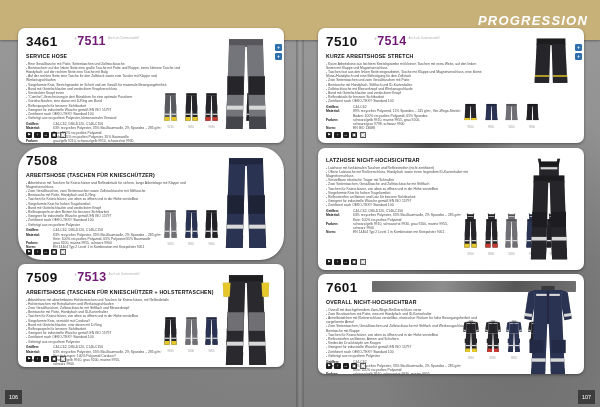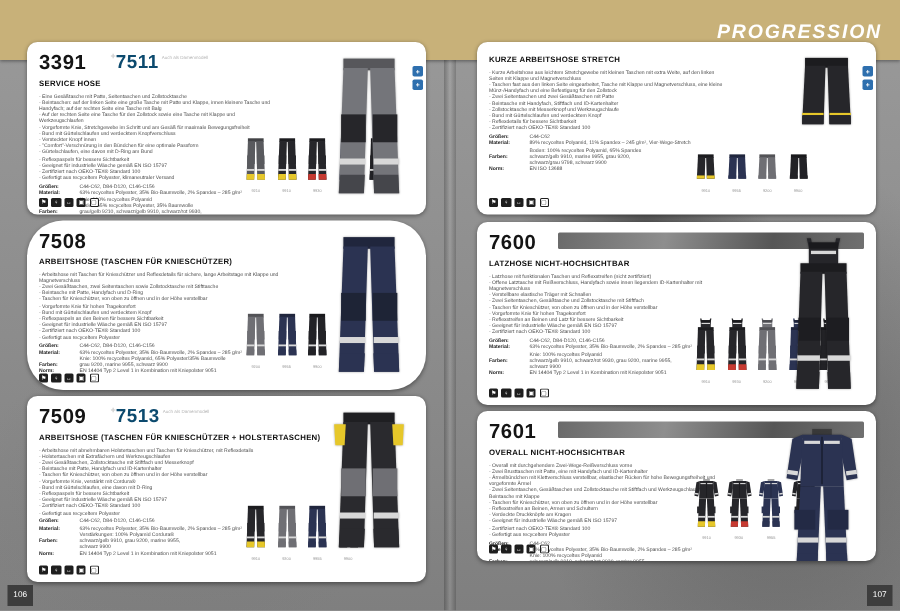--- a/index.html
+++ b/index.html
@@ -31,30 +31,30 @@
     font-size:13px; letter-spacing:1.2px;
   }
 
   
   .page-card {
     position:absolute; background:#ffffff; border-radius:7px;
     box-shadow:0 1px 3px rgba(0,0,0,.4); padding:6px 8px; overflow:hidden;
   }
   #card0 { left:18px;  top:28px;  width:266px; height:115px; }
   #card1 { left:18px;  top:147px; width:266px; height:113px;border-radius:24px; }
-  #card2 { left:18px;  top:264px; width:266px; height:124px; }
+  #card2 { left:18px;  top:264px; width:266px; height:103px; }
   #card3 { left:318px; top:28px;  width:266px; height:115px; }
   #card4 { left:318px; top:148px; width:266px; height:122px; }
   #card5 { left:318px; top:274px; width:266px; height:100px; }
 
   .card-head { display:flex; align-items:flex-start; height:16px; }
   .prod-num { font-size:13.5px; font-weight:bold; color:#141414; letter-spacing:.4px; }
   .ghost-wrap { display:flex; margin-left:16px; }
   .ghost-plus { font-size:6px; font-weight:bold; color:#c9c9c9; padding-top:1px; }
-  .ghost-num { font-size:12.5px; font-weight:bold; color:#0c4a6e; letter-spacing:.4px; }
+  .ghost-num { font-size:12.5px; font-weight:bold; color:#701a75; letter-spacing:.4px; }
   .ghost-note { font-size:3px; color:#b3b3b3; width:42px; line-height:1.25; padding-top:3px; margin-left:2px; }
   .photo-strip { flex:1; height:11px; margin:1px 0 0 14px; border-radius:1px;
     background:linear-gradient(100deg,#6a6a6a 0%, #8e8e8e 35%, #565656 70%, #707070 100%); }
 
   .prod-title { font-size:5.2px; font-weight:bold; color:#101010; margin:3px 0 2.5px; letter-spacing:.2px; }
 
   .bullets { list-style:none; width:160px; }
   .bullets li { font-size:3.4px; line-height:1.24; color:#4c4c4c; }
   .bullets li::before { content:"- "; }
 
@@ -90,21 +90,21 @@
 
 <div id="bg-photo"></div>
 <div id="gutter"></div>
 
 <div id="banner" style="background: rgb(200, 177, 121);">
   <span class="banner-label">PROGRESSION</span>
 </div>
 
 <div class="page-card" id="card0">
   <div class="card-head">
-    <span class="prod-num">3391</span>
+    <span class="prod-num">3461</span>
     <span class="ghost-wrap">
       <span class="ghost-plus">+</span>
       <span class="ghost-num">7511</span>
       <span class="ghost-note">Auch als Damenmodell</span>
     </span>
 
   </div>
   <div class="prod-title">SERVICE HOSE</div>
   <ul class="bullets">
       <li>Eine Gesäßtasche mit Patte, Seitentaschen und Zollstocktasche</li>
@@ -496,20 +496,29 @@
           <rect x="21.6" y="26" width="10.6" height="12" fill="#6f6f74"></rect>
           <rect x="7.5" y="45" width="10.8" height="2.6" fill="#d8d8d8"></rect>
           <rect x="22" y="45" width="10.8" height="2.6" fill="#d8d8d8"></rect>
           <polygon points="7.6,52 18.2,52 17.8,60 7,60" fill="#2a2a2e"></polygon>
           <polygon points="21.9,52 32.6,52 33,60 22.2,60" fill="#2a2a2e"></polygon>
         </svg></div>
   </div>
 </div>
 
 <div class="page-card" id="card3">
+  <div class="card-head">
+    <span class="prod-num">7510</span>
+    <span class="ghost-wrap">
+      <span class="ghost-plus">+</span>
+      <span class="ghost-num">7514</span>
+      <span class="ghost-note">Auch als Damenmodell</span>
+    </span>
+
+  </div>
   <div class="prod-title">KURZE ARBEITSHOSE STRETCH</div>
   <ul class="bullets">
       <li>Kurze Arbeitshose aus leichtem Stretchgewebe mit kleinen Taschen mit extra Weite, auf den linken Seiten mit Klappe und Magnetverschluss</li>
       <li>Taschen fast aus den linken Seite eingearbeitet, Tasche mit Klappe und Magnetverschluss, eine kleine Münz-/Handyfach und eine Befestigung für den Zollstock</li>
       <li>Zwei Seitentaschen und zwei Gesäßtaschen mit Patte</li>
       <li>Beintasche mit Handyfach, Stiftfach und ID-Kartenhalter</li>
       <li>Zollstocktasche mit Messerknopf und Werkzeugschlaufe</li>
       <li>Bund mit Gürtelschlaufen und verdecktem Knopf</li>
       <li>Reflexdetails für bessere Sichtbarkeit</li>
       <li>Zertifiziert nach OEKO-TEX® Standard 100</li>
@@ -607,25 +616,20 @@
           <polygon points="20.5,6 31,6 32.5,36 21.5,36" fill="#26262a"></polygon>
           <rect x="7.5" y="31.5" width="11" height="4.5" fill="#26262a"></rect>
           <rect x="21.5" y="31.5" width="11" height="4.5" fill="#26262a"></rect>
           <rect x="7.5" y="30.2" width="11" height="1.1" fill="#e6c72a"></rect>
           <rect x="21.5" y="30.2" width="11" height="1.1" fill="#e6c72a"></rect>
         </svg></div>
   </div>
 </div>
 
 <div class="page-card" id="card4">
-  <div class="card-head">
-    <span class="prod-num">7600</span>
-
-    <span class="photo-strip"></span>
-  </div>
   <div class="prod-title">LATZHOSE NICHT-HOCHSICHTBAR</div>
   <ul class="bullets">
       <li>Latzhose mit funktionalen Taschen und Reflexstreifen (nicht zertifiziert)</li>
       <li>Offene Latztasche mit Reißverschluss, Handyfach sowie innen liegendem ID-Kartenhalter mit Magnetverschluss</li>
       <li>Verstellbare elastische Träger mit Schnallen</li>
       <li>Zwei Seitentaschen, Gesäßtasche und Zollstocktasche mit Stiftfach</li>
       <li>Taschen für Knieschützer, von oben zu öffnen und in der Höhe verstellbar</li>
       <li>Vorgeformte Knie für hohen Tragekomfort</li>
       <li>Reflexstreifen an Beinen und Latz für bessere Sichtbarkeit</li>
       <li>Geeignet für industrielle Wäsche gemäß EN ISO 15797</li>

